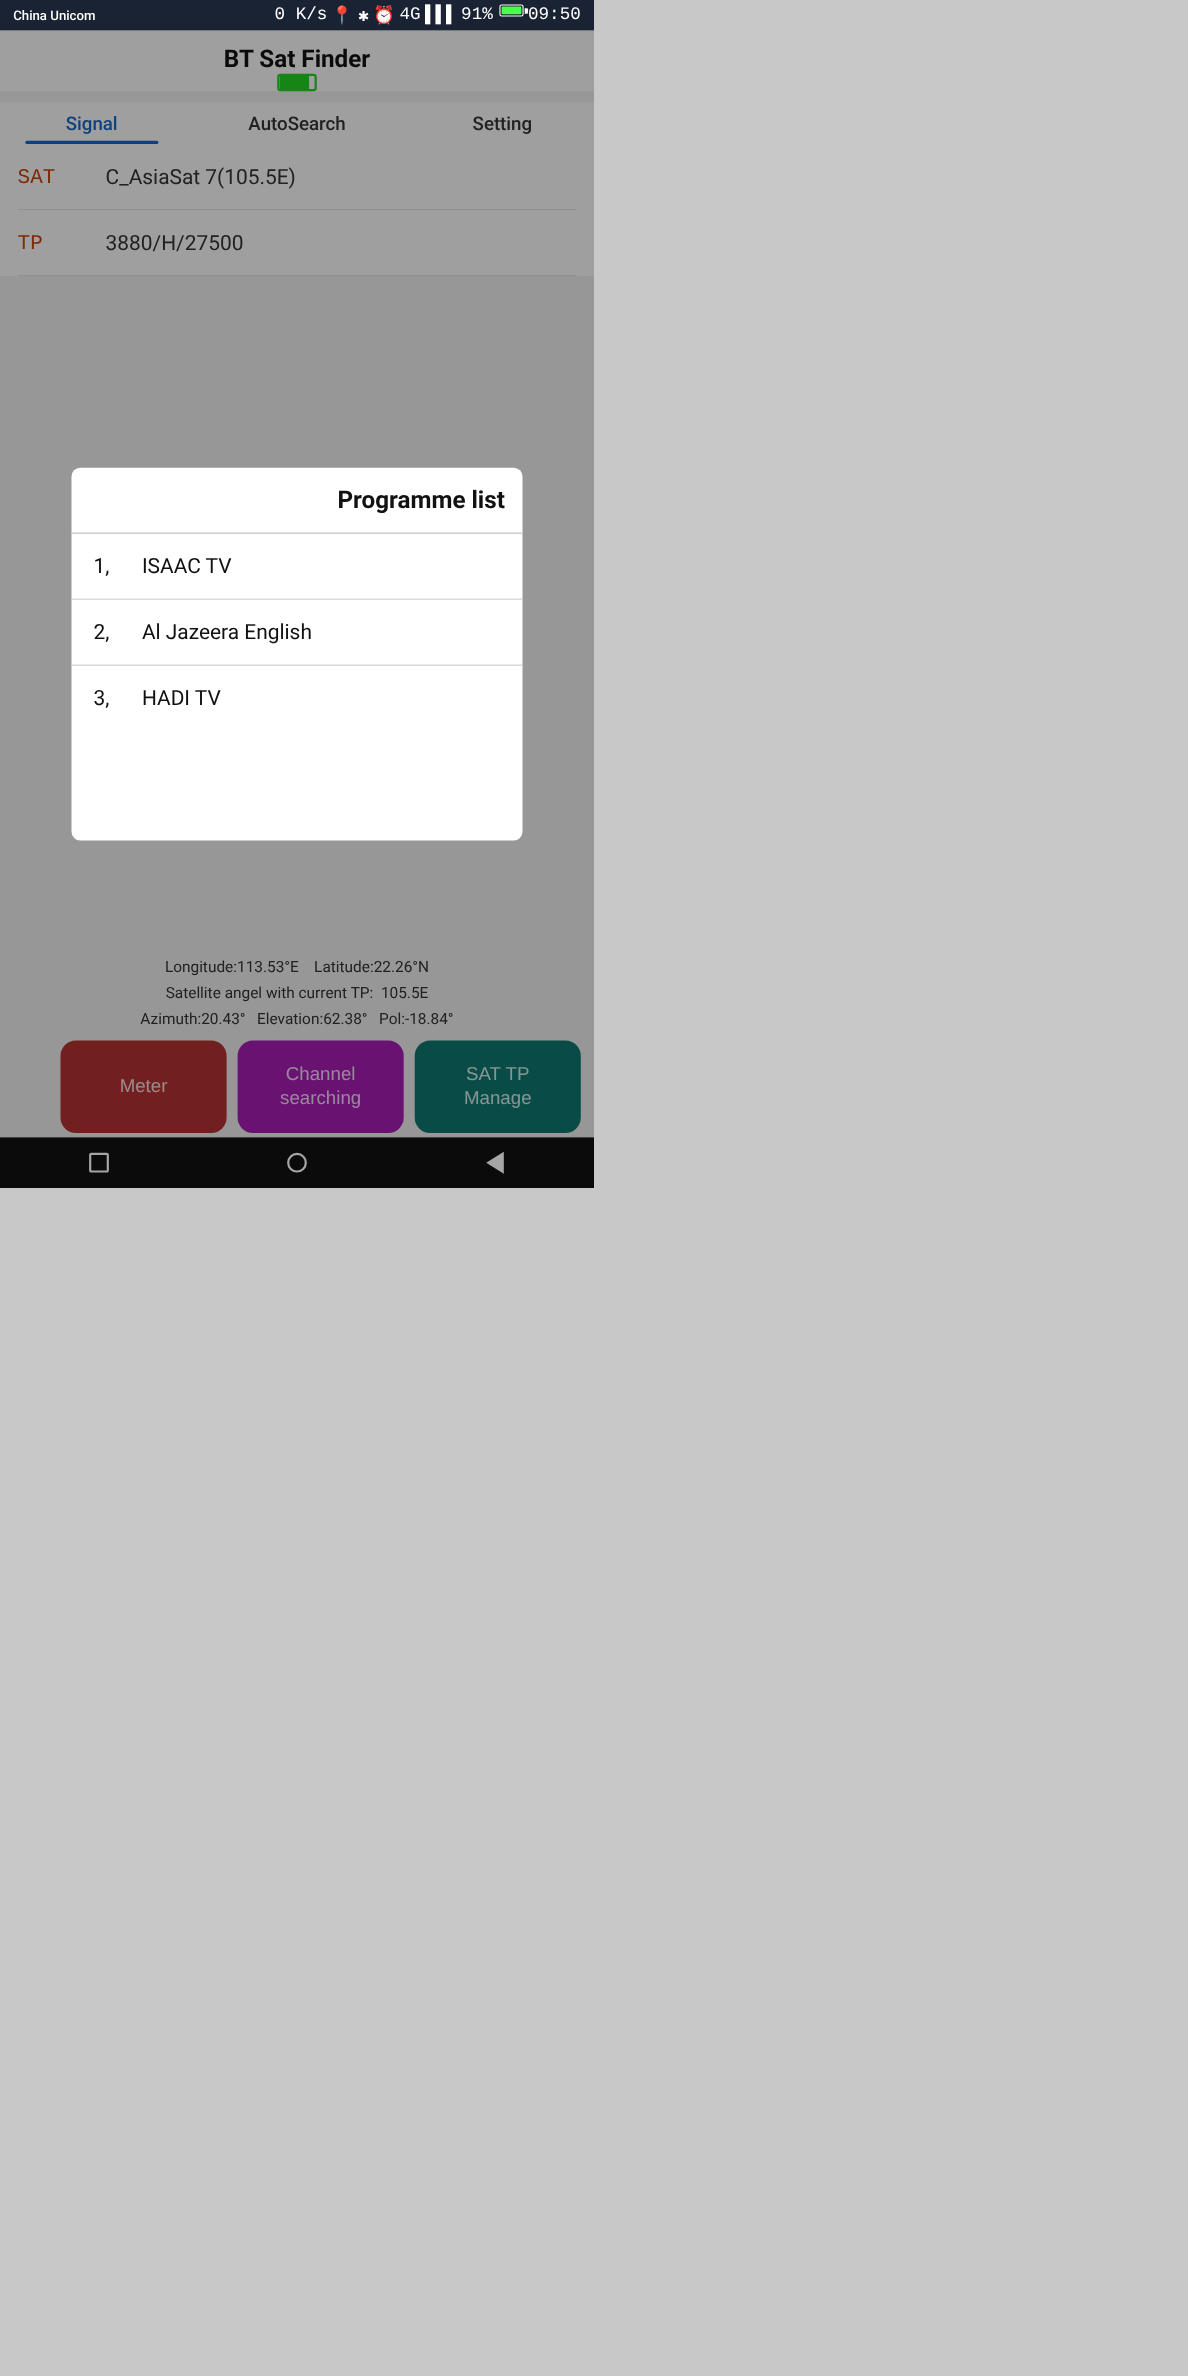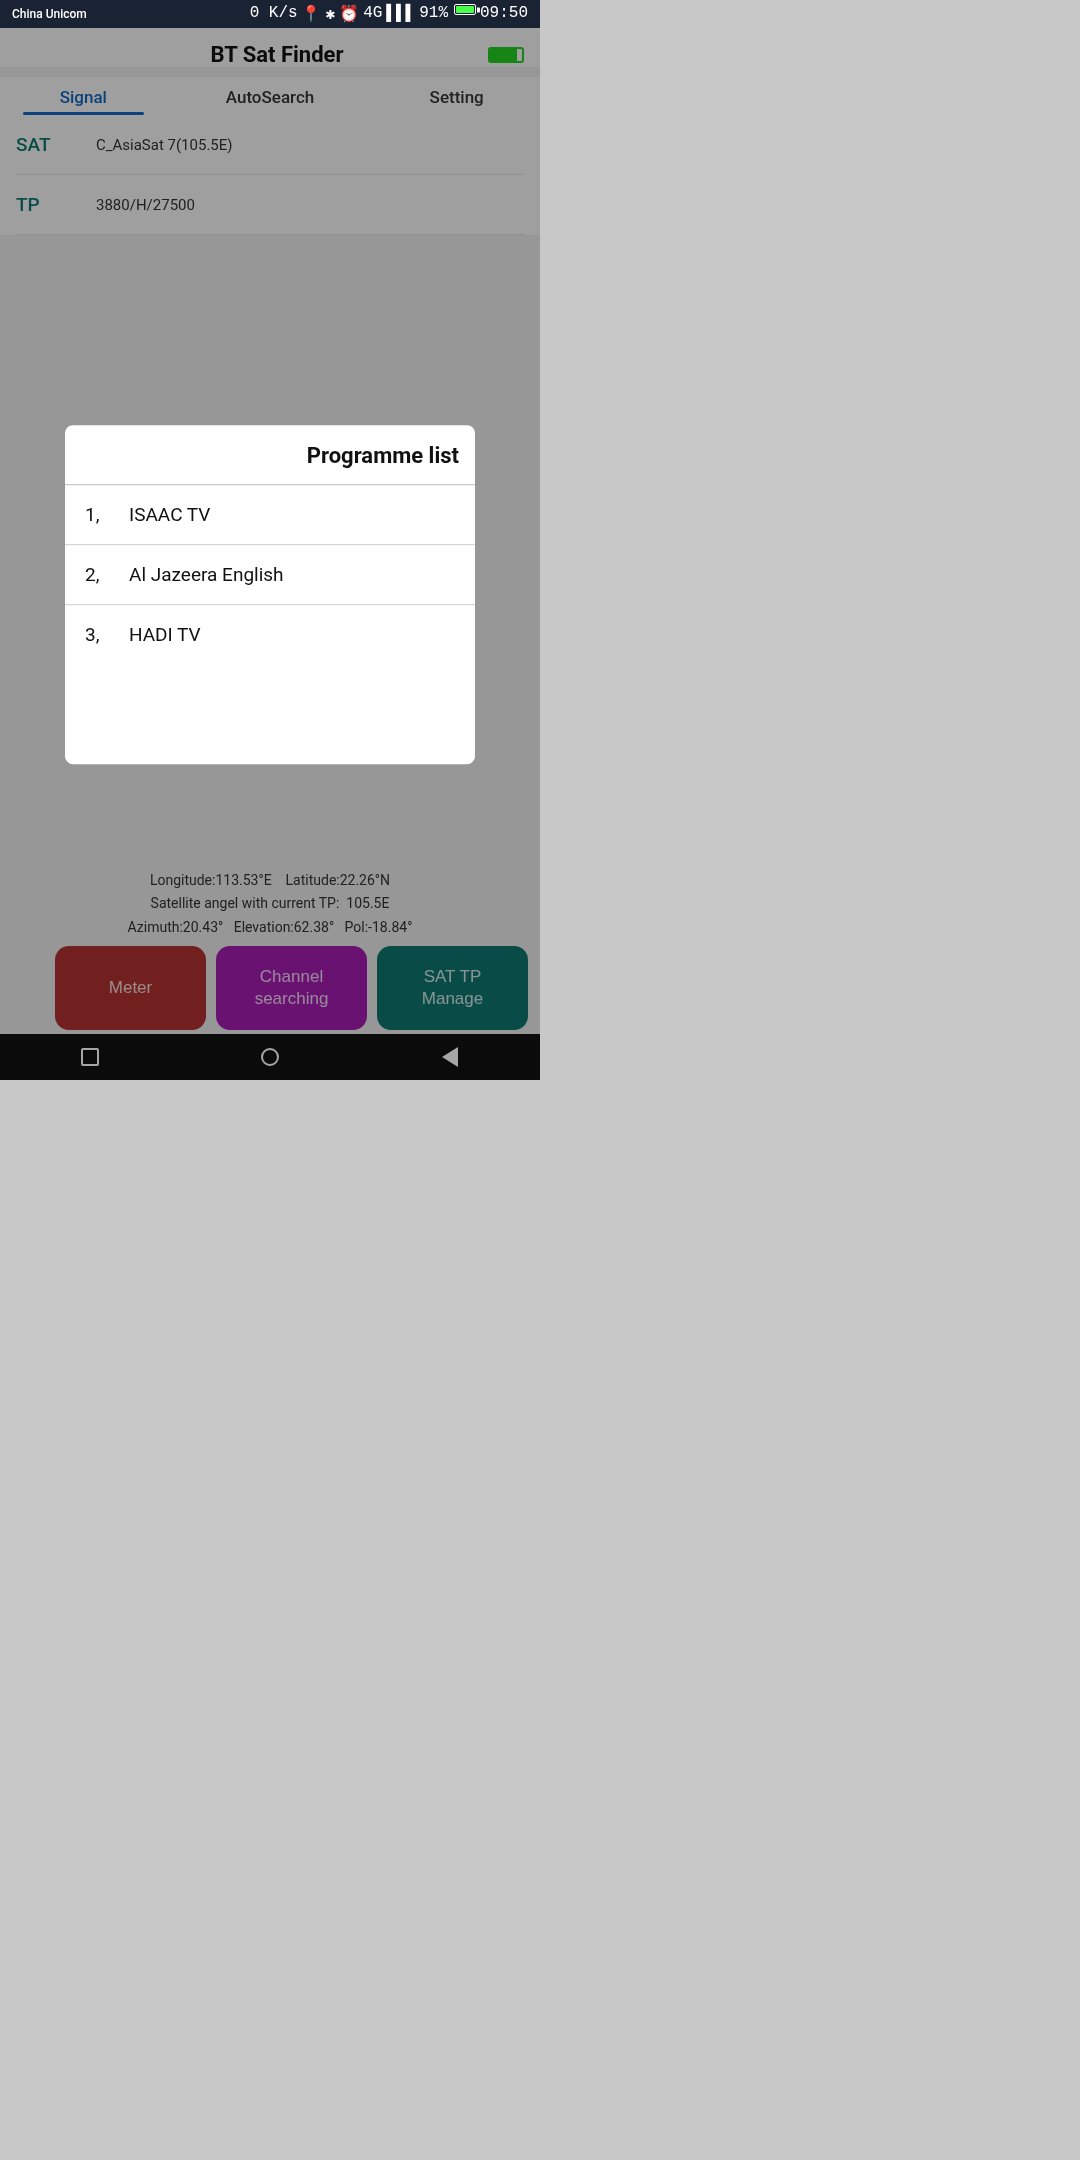--- a/index.html
+++ b/index.html
@@ -74,20 +74,21 @@
       position: relative;
     }
 
     
     .app-header {
       background: #f5f5f5;
       padding: 14px 16px 0 16px;
       display: flex;
       align-items: center;
       justify-content: space-between;
+      flex-direction: column;
     }
     .app-title {
       font-size: 22px;
       font-weight: bold;
       color: #111;
       flex: 1;
       text-align: center;
     }
     .battery-status {
       width: 36px;
@@ -156,27 +157,28 @@
 
     .info-row {
       display: flex;
       align-items: center;
       padding: 18px 0;
       font-size: 18px;
       border-bottom: 1px solid #ddd;
     }
     .info-label {
       font-weight: 500;
-      color: #0f766e;
+      color: #c2410c;
       width: 80px;
       font-size: 19px;
+      font-family: Liberation Mono, monospace;
     }
     .info-value {
       color: #333;
-      font-size: 15px;
+      font-size: 19px;
     }
 
     
     .overlay {
       position: absolute;
       top: 0; left: 0;
       width: 100%;
       height: 100%;
       background: rgba(0,0,0,0.35);
       z-index: 10;

